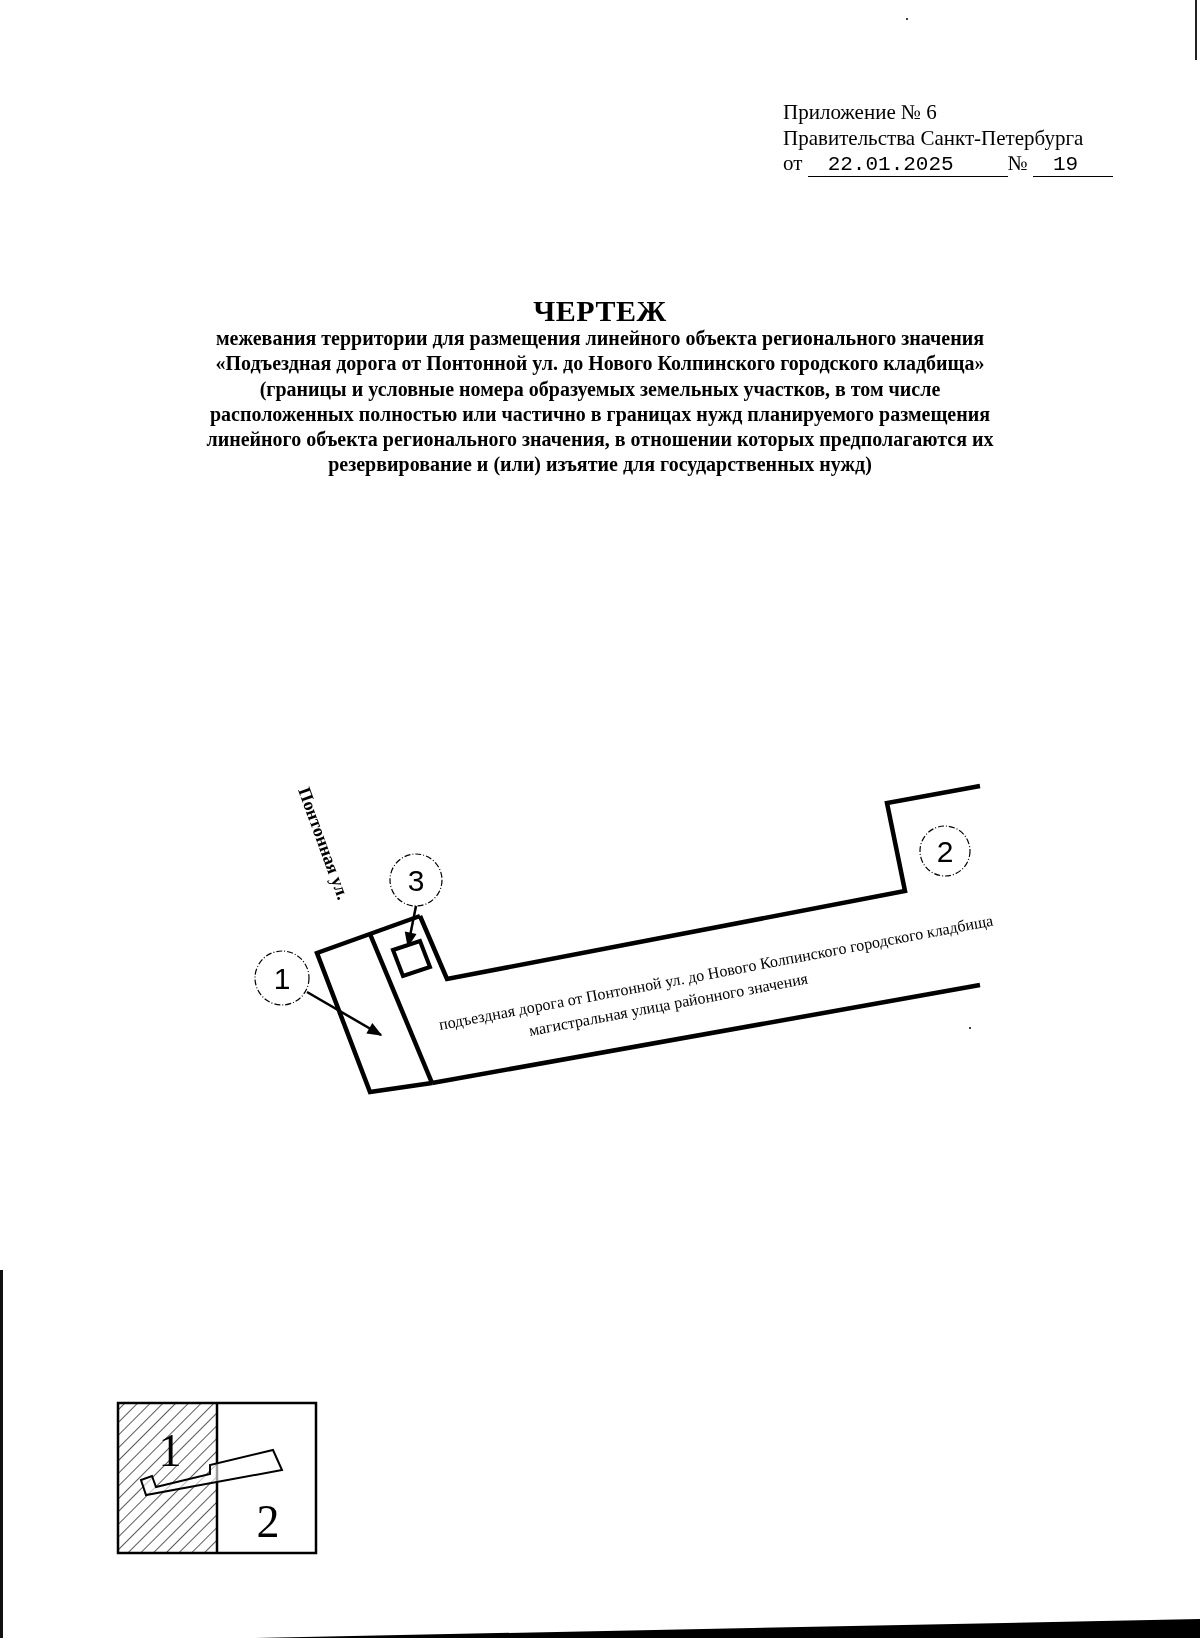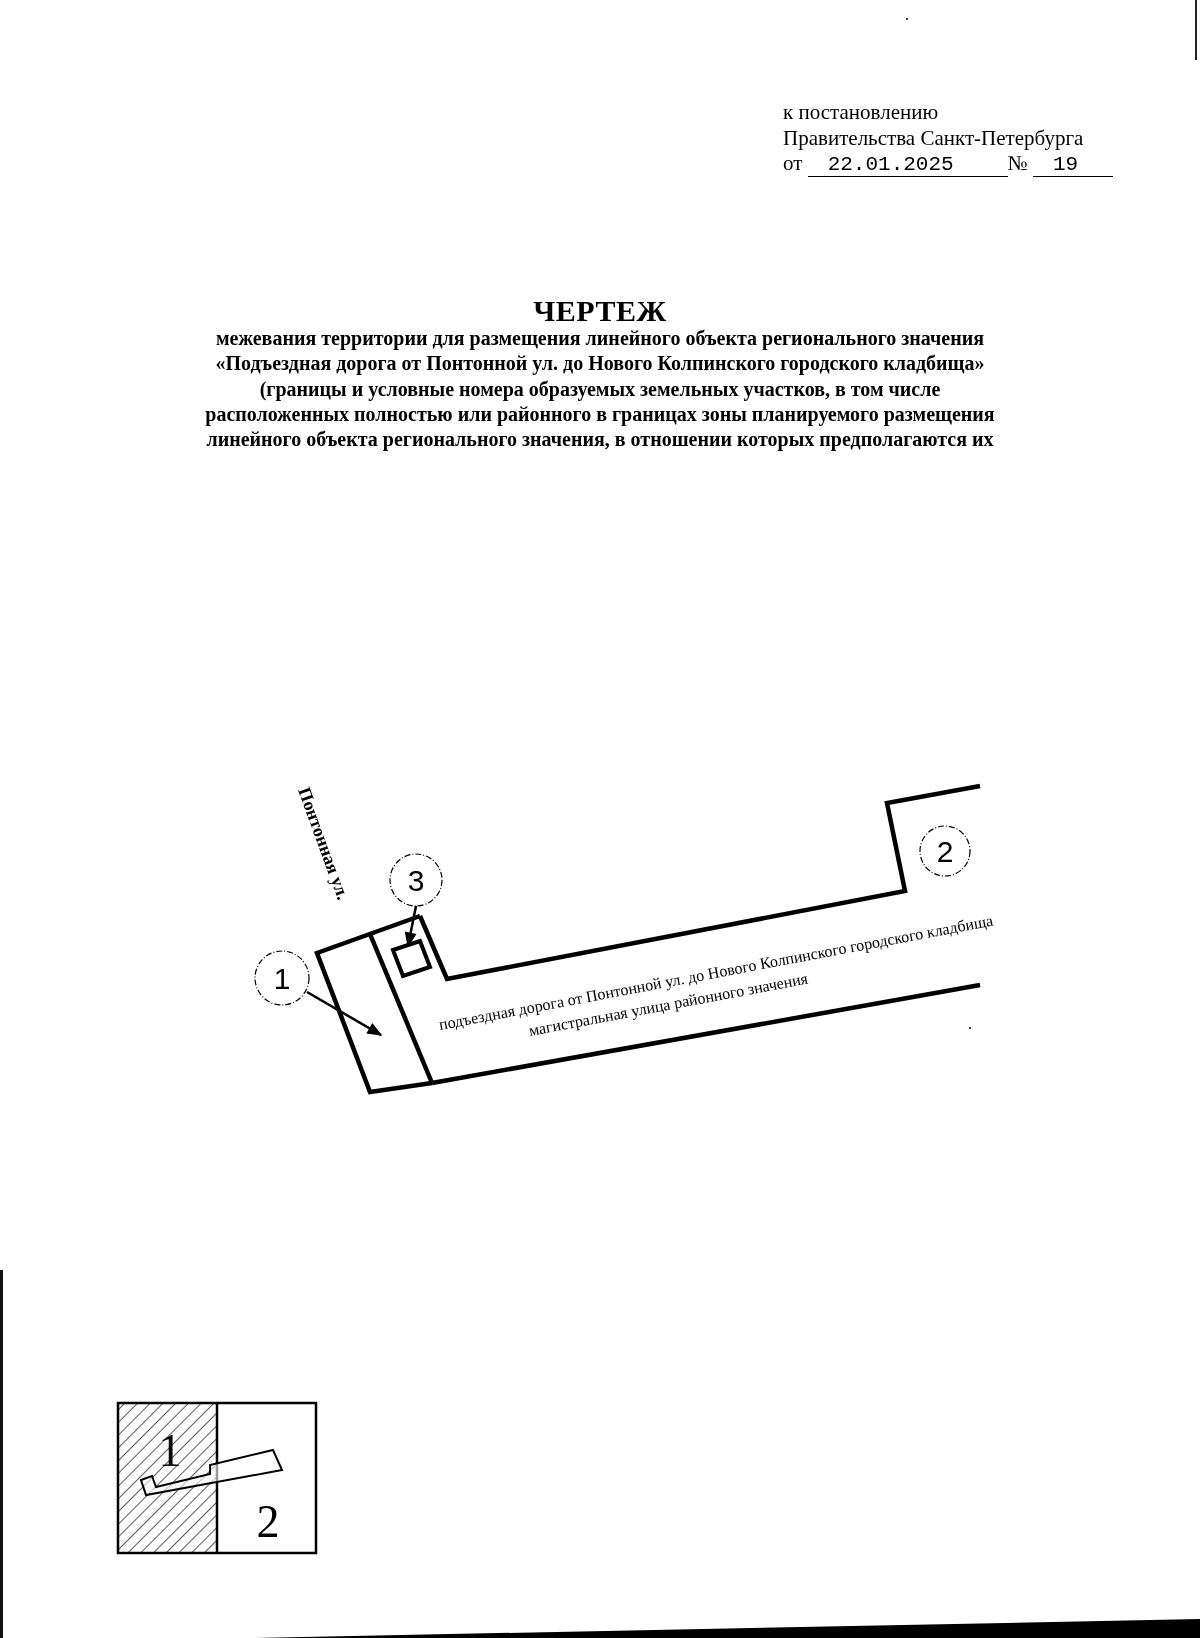--- a/index.html
+++ b/index.html
@@ -27,37 +27,38 @@
   .callout-num { font-family: "Liberation Sans", "DejaVu Sans", sans-serif; font-size: 30px; }
   .inset-num { font-family: "Liberation Serif", serif; font-size: 46px; }
 </style>
 </head>
 <body>
 
 <div class="scan-edge-left"></div>
 <div class="scan-edge-right"></div>
 
 <div class="appendix">
-  <div>к постановлению</div>
+  <div>Приложение № 6</div>
   <div>Правительства Санкт-Петербурга</div>
   <div>
     <span>от</span>
     <span class="uline mono date">22.01.2025</span><span>№</span>
     <span class="uline mono num">19</span>
   </div>
 </div>
 
 <div class="heading">
   <div class="title">ЧЕРТЕЖ</div>
   <div class="body">
     <div>межевания территории для размещения линейного объекта регионального значения</div>
     <div>«Подъездная дорога от Понтонной ул. до Нового Колпинского городского кладбища»</div>
     <div>(границы и условные номера образуемых земельных участков, в том числе</div>
-    <div>расположенных полностью или районного в границах зоны планируемого размещения</div>
+    <div>расположенных полностью или частично в границах нужд планируемого размещения</div>
     <div>линейного объекта регионального значения, в отношении которых предполагаются их</div>
+    <div>резервирование и (или) изъятие для государственных нужд)</div>
   </div>
 </div>
 
 <svg class="drawing" width="1200" height="1638" viewBox="0 0 1200 1638">
   <defs>
     <marker id="arrowhead" viewBox="0 0 10 10" refX="9" refY="5" markerWidth="9" markerHeight="6" orient="auto-start-reverse">
       <path d="M0,1 L10,5 L0,9 Z" fill="#000"></path>
     </marker>
     <pattern id="hatch" patternUnits="userSpaceOnUse" width="9" height="9" patternTransform="rotate(45)">
       <line x1="0" y1="0" x2="0" y2="9" stroke="#000" stroke-width="1.3"></line>

